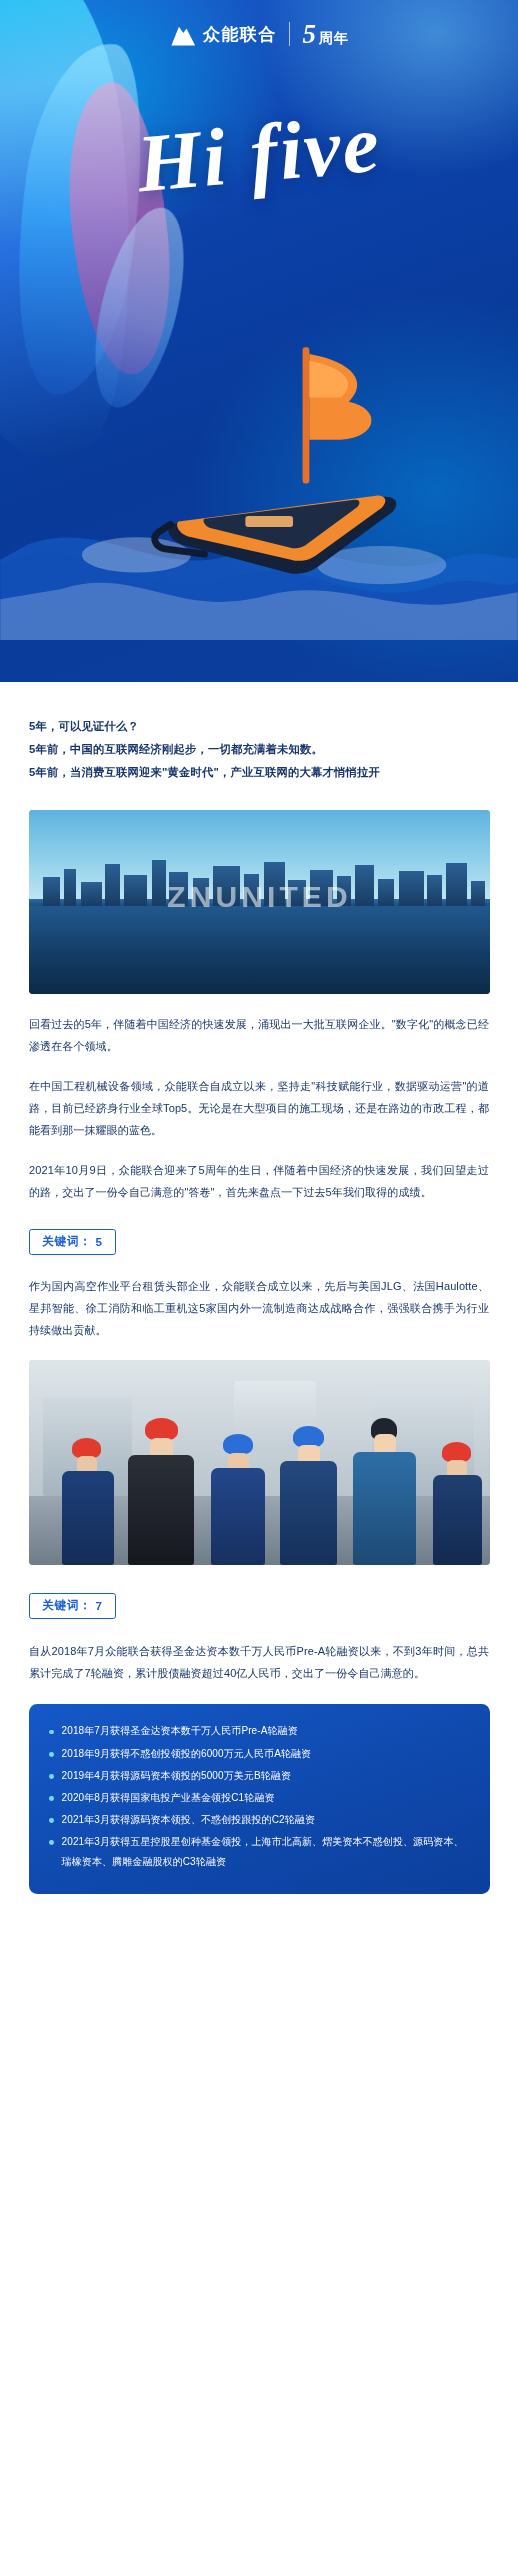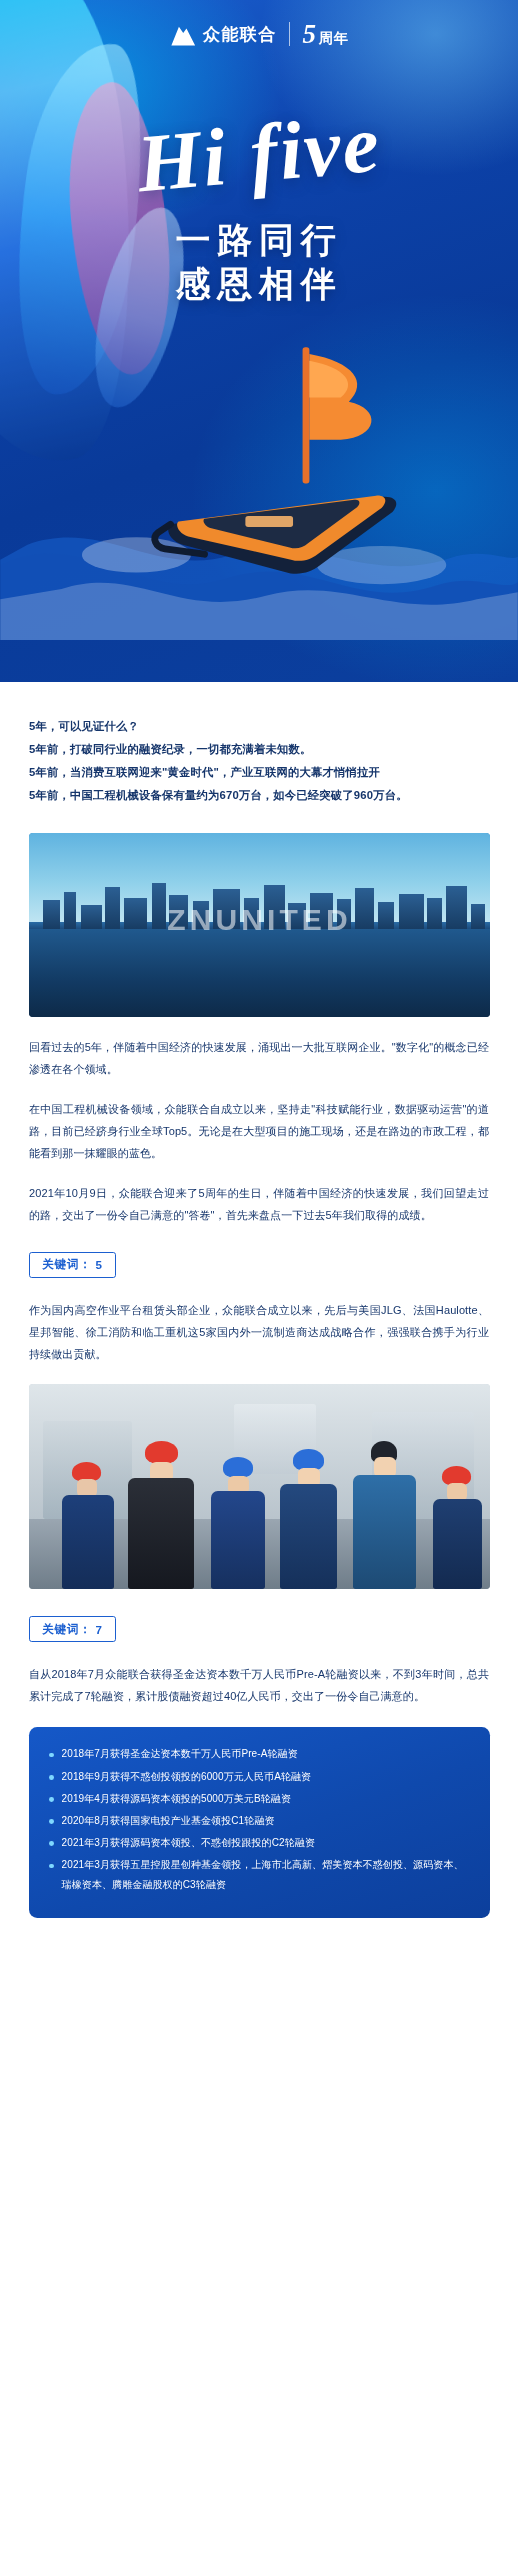--- a/index.html
+++ b/index.html
@@ -233,24 +233,20 @@
       </div>
       <div class="logo-sep"></div>
       <div class="anniv">
         <span class="anniv-num">5</span>
         <span class="anniv-label">周年</span>
       </div>
     </div>
 
     <div class="hifive">Hi five</div>
 
-    <div class="slogan">
-      <div>一路同行</div>
-      <div>感恩相伴</div>
-    </div>
 
     <div class="boat-wrap">
       <svg width="518" height="320" viewBox="0 0 760 470">
 
         <path d="M0,360 C120,300 210,420 330,380 C450,340 520,430 640,390 C700,370 740,400 760,385 L760,470 L0,470 Z" fill="#0b3a96" opacity=".85"></path>
         <path d="M40,330 C150,290 230,380 340,345 C450,310 540,390 660,350 C710,333 745,355 760,348 L760,470 L0,470 L0,352 Z" fill="#1763cf" opacity=".55"></path>
         <path d="M90,395 C200,360 260,440 390,405 C500,375 580,440 700,410 L760,400 L760,470 L0,470 L0,410 Z" fill="#ffffff" opacity=".22"></path>
 
         <ellipse cx="200" cy="345" rx="80" ry="26" fill="#ffffff" opacity=".30"></ellipse>
         <ellipse cx="560" cy="360" rx="95" ry="28" fill="#ffffff" opacity=".25"></ellipse>
@@ -263,23 +259,22 @@
         <path d="M262,296 L552,258 C566,257 570,266 560,276 L466,344 C455,353 440,356 427,352 L276,318 C262,314 256,300 262,296 Z" fill="#f08a2c"></path>
         <path d="M300,292 L520,264 C528,263 530,269 524,275 L452,328 C444,335 434,337 425,334 L310,306 C300,303 296,294 300,292 Z" fill="#1d2b44"></path>
         <rect x="360" y="288" width="70" height="16" rx="4" fill="#f6b26b" opacity=".9"></rect>
         <path d="M250,300 L232,312 C222,320 228,334 242,336 L300,344" fill="none" stroke="#0f1b30" stroke-width="10" stroke-linecap="round"></path>
       </svg>
     </div>
   </div>
 
   <div class="lead">
     <p>5年，可以见证什么？</p>
-    <p>5年前，打破同行业的融资纪录，一切都充满着未知数。</p>
+    <p>5年前，中国的互联网经济刚起步，一切都充满着未知数。</p>
     <p>5年前，当消费互联网迎来"黄金时代"，产业互联网的大幕才悄悄拉开</p>
-    <p>5年前，中国工程机械设备保有量约为670万台，如今已经突破了960万台。</p>
   </div>
 
   <div class="photo city">
     <div class="sky"></div>
     <div class="skyline">
       <div class="bld" style="left:13.6px;width:17.7px;height:60%"></div>
       <div class="bld" style="left:35px;width:12.3px;height:78%"></div>
       <div class="bld" style="left:52px;width:20.5px;height:50%"></div>
       <div class="bld" style="left:76px;width:15px;height:88%"></div>
       <div class="bld" style="left:95px;width:23px;height:64%"></div>

